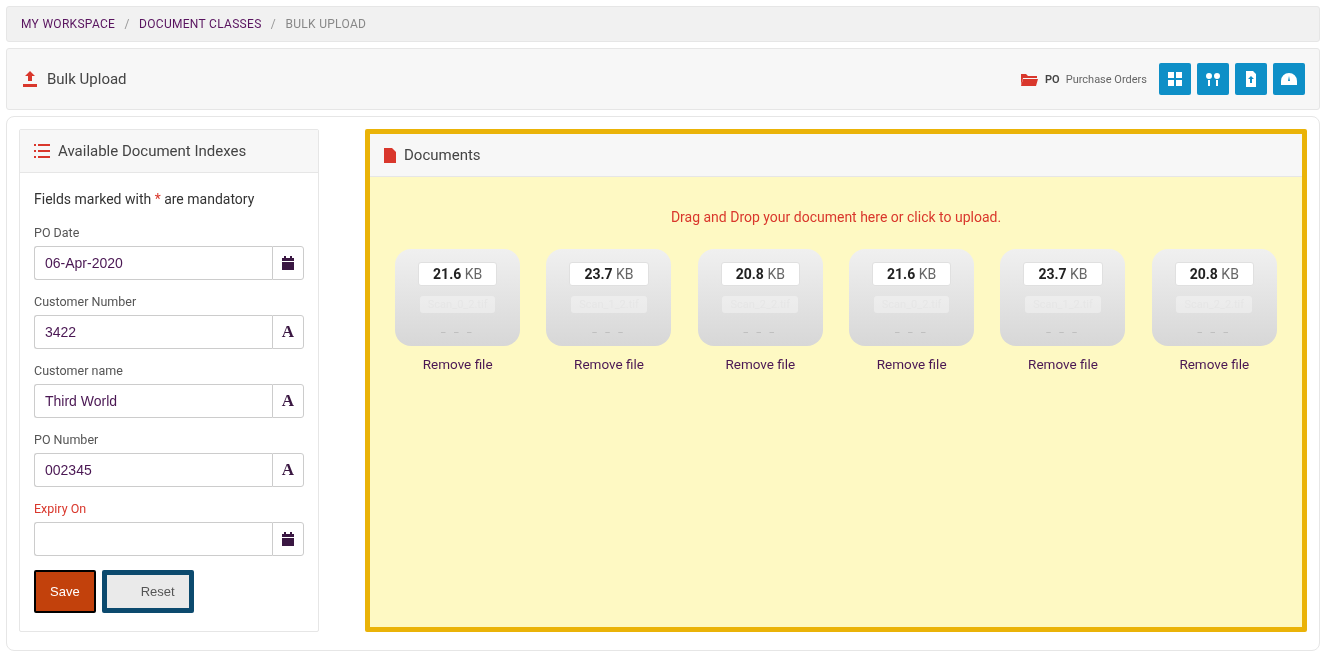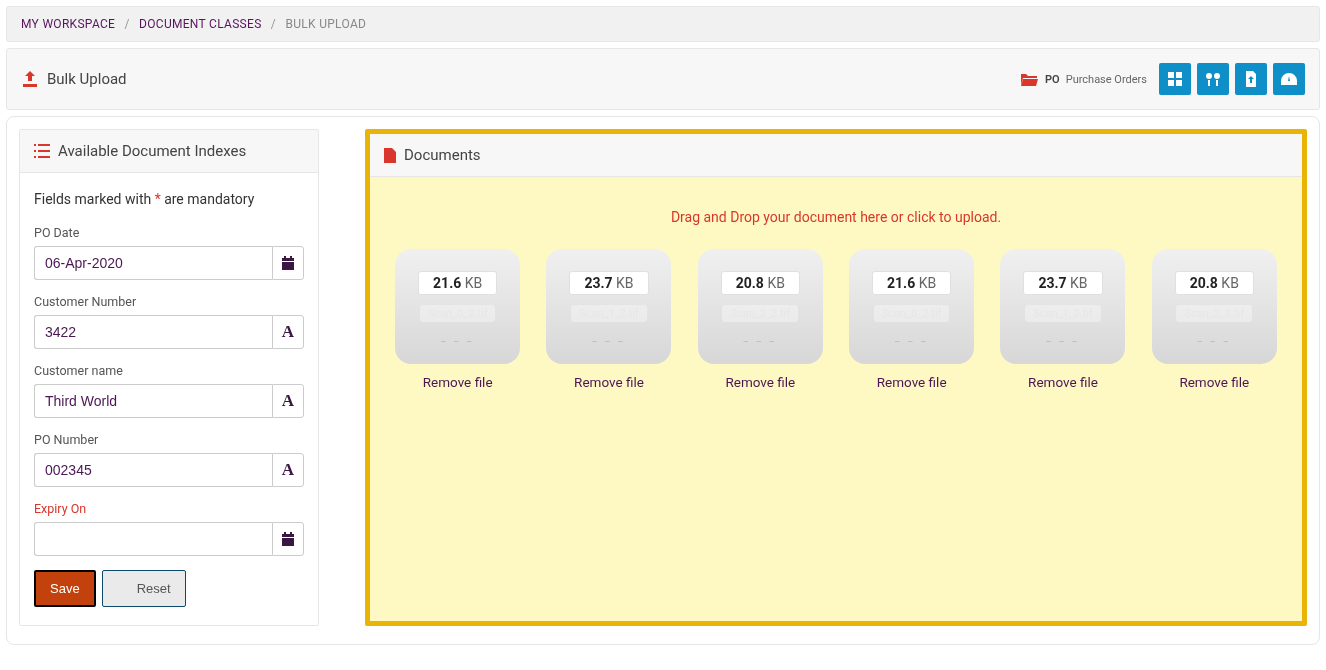--- a/index.html
+++ b/index.html
@@ -107,21 +107,21 @@
   }
   .btn-row { display: flex; gap: 6px; margin-top: 6px;}
   .btn {
     padding: 9px 14px;
     border-radius: 2px;
     font-size: 13px;
     cursor: pointer;
     border: 1px solid transparent;
   }
   .btn-primary { background: #c2410c; color: #fff; border: 2px solid #000;}
-  .btn-secondary { background: #eaeaea; color: #555; border: 1px solid #0c4a6e; padding-left: 34px;}
+  .btn-secondary { background: #eaeaea; color: #555; border: 5px solid #0c4a6e; padding-left: 34px;}
 
   .main {
     flex: 1;
     border: 5px solid #eab308;
     border-radius: 2px;
     background: #fef9c3;
     margin-left: 28px;
   }
   .main-header {
     padding: 12px 14px;
@@ -131,21 +131,21 @@
     color: #444;
     display:flex; align-items:center; gap:8px;
   }
   .main-header .icon { color: #d9372c; }
   .dropzone { padding: 18px 18px; }
   .dropzone-text { text-align: center; color: #d9372c; font-size: 14px; margin: 14px 0 24px 0; }
 
   .tiles { display: flex; gap: 12px; }
   .tile-wrap { flex:1; display:flex; flex-direction:column; align-items:center; }
   .tile {
-    width: 125px; height: 115px;
+    width: 125px; height: 97px;
     border-radius: 16px;
     background: linear-gradient(#f0f0f0, #d7d7d7);
     display:flex; flex-direction:column; align-items:center; justify-content:center;
     gap: 10px;
   }
   .tile-size {
     background: #fff;
     border: 1px solid #e0e0e0;
     border-radius: 3px;
     padding: 3px 14px;

